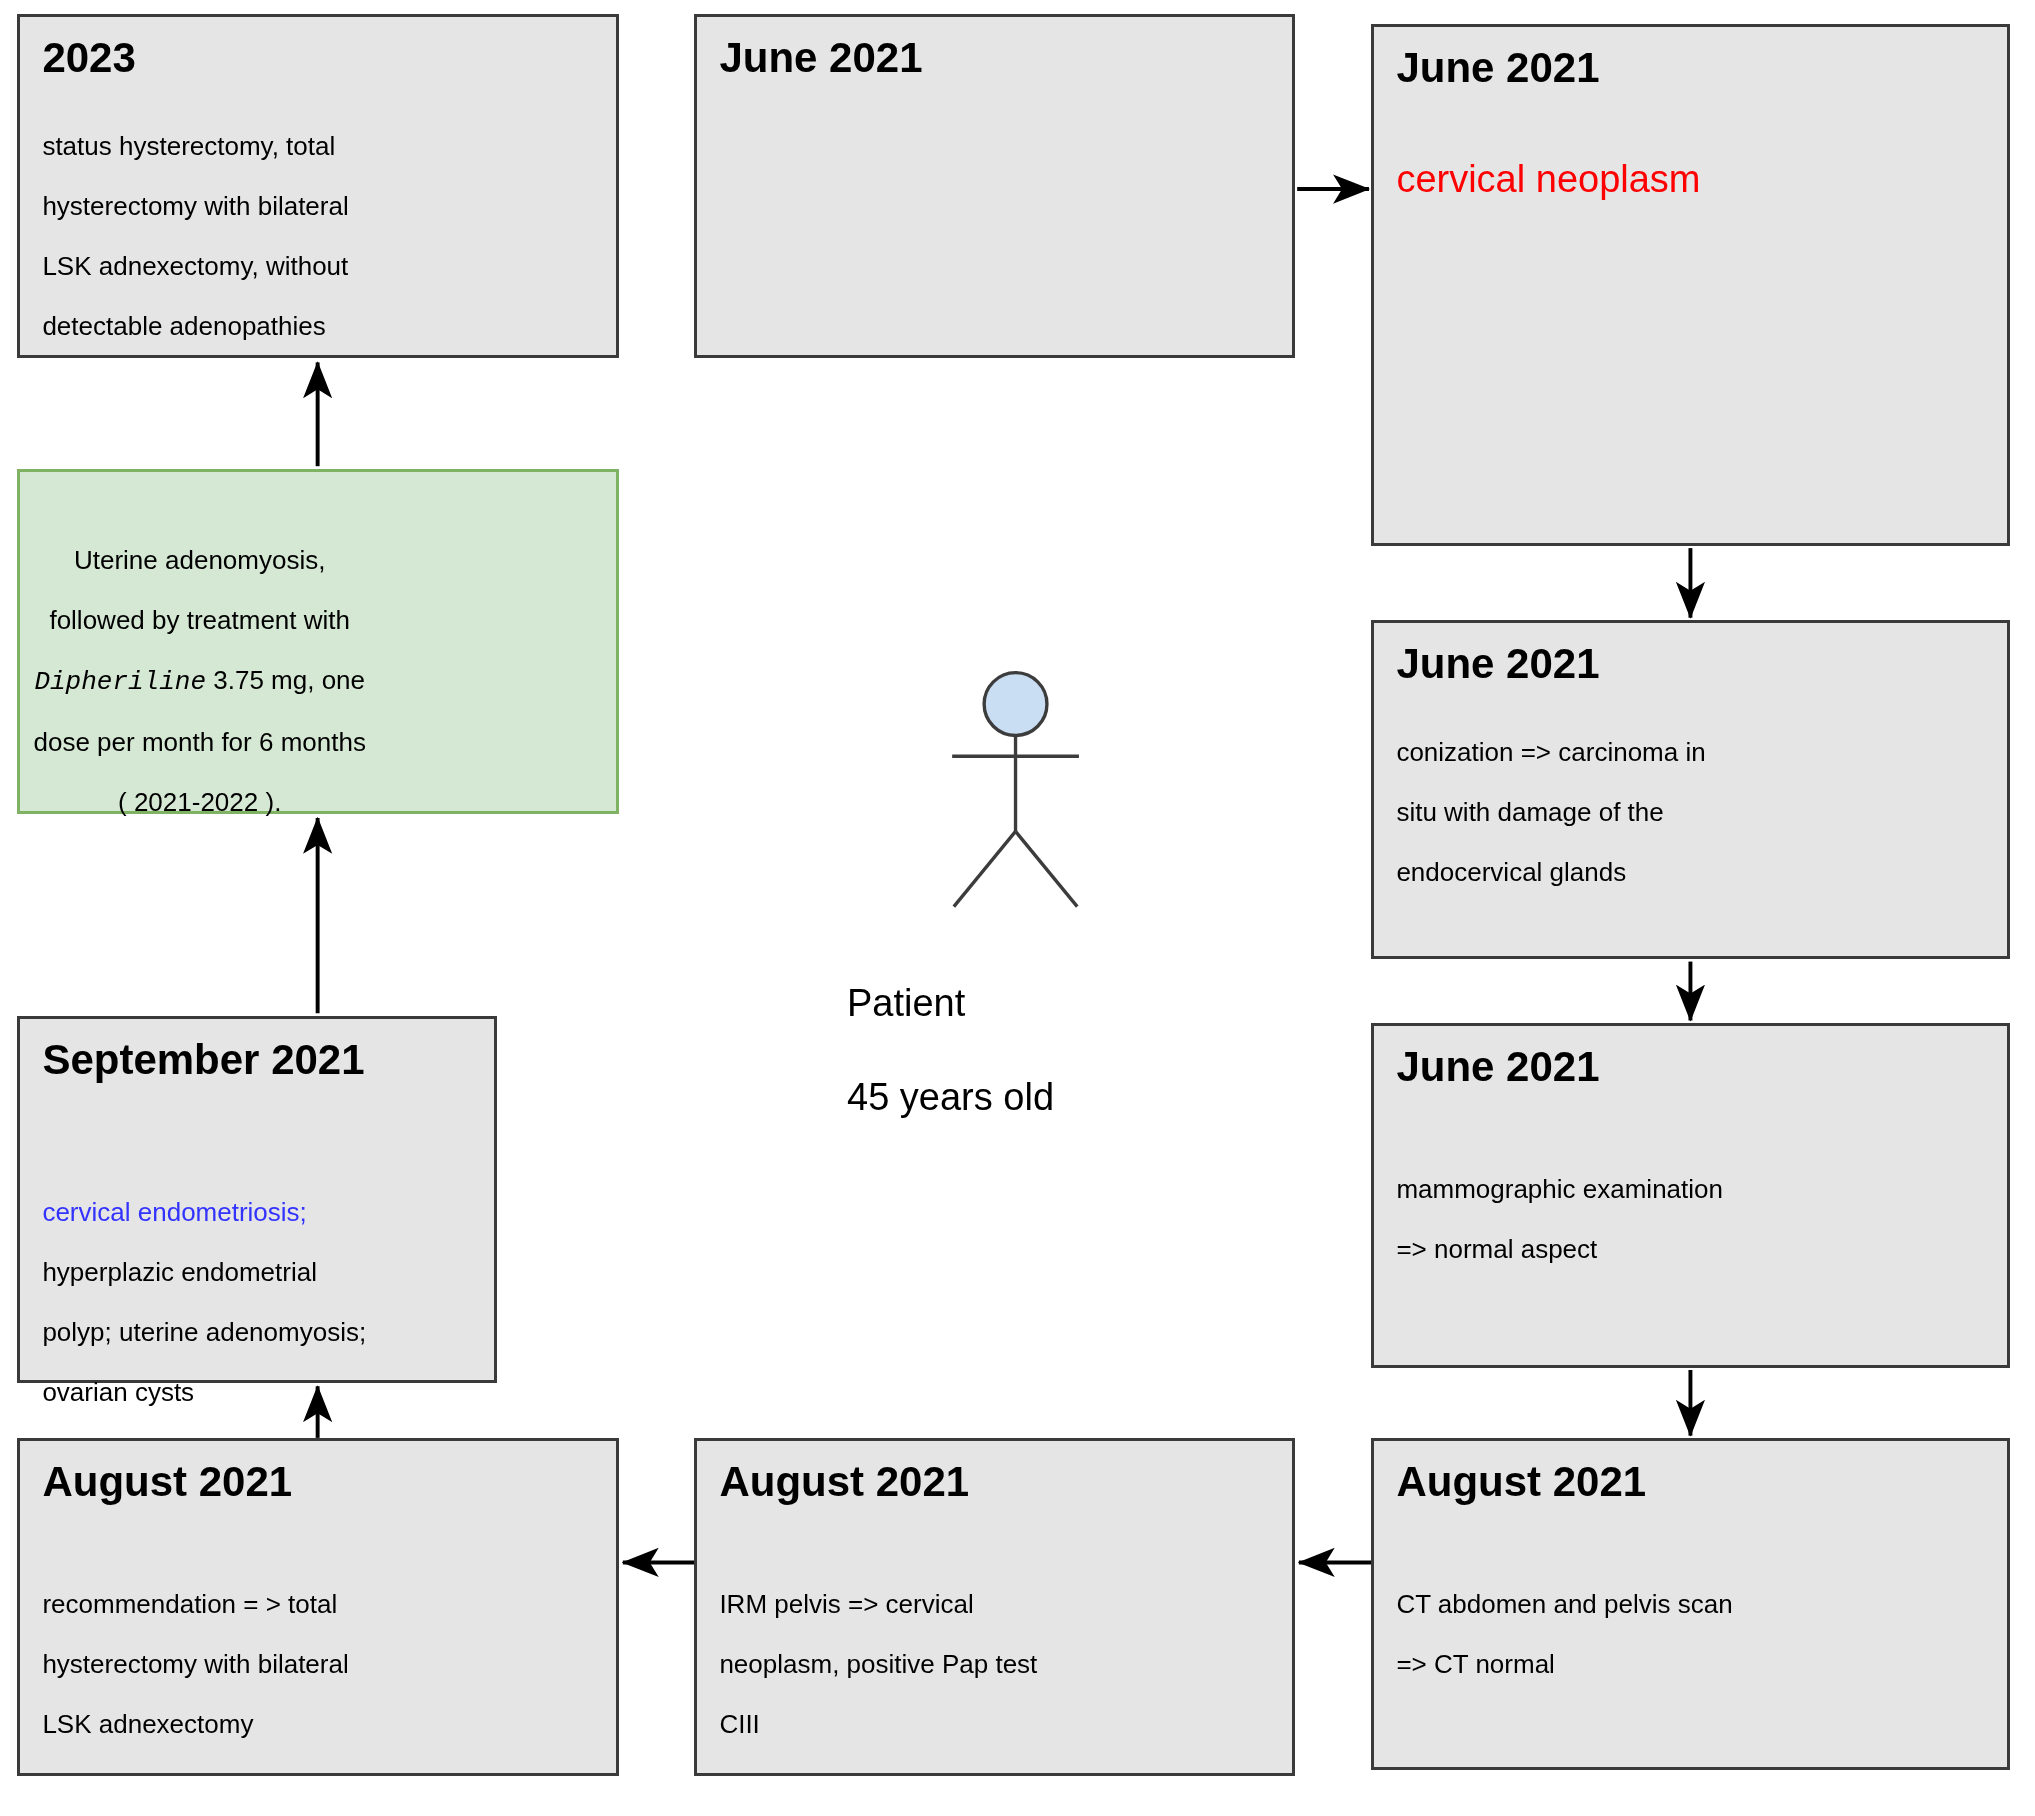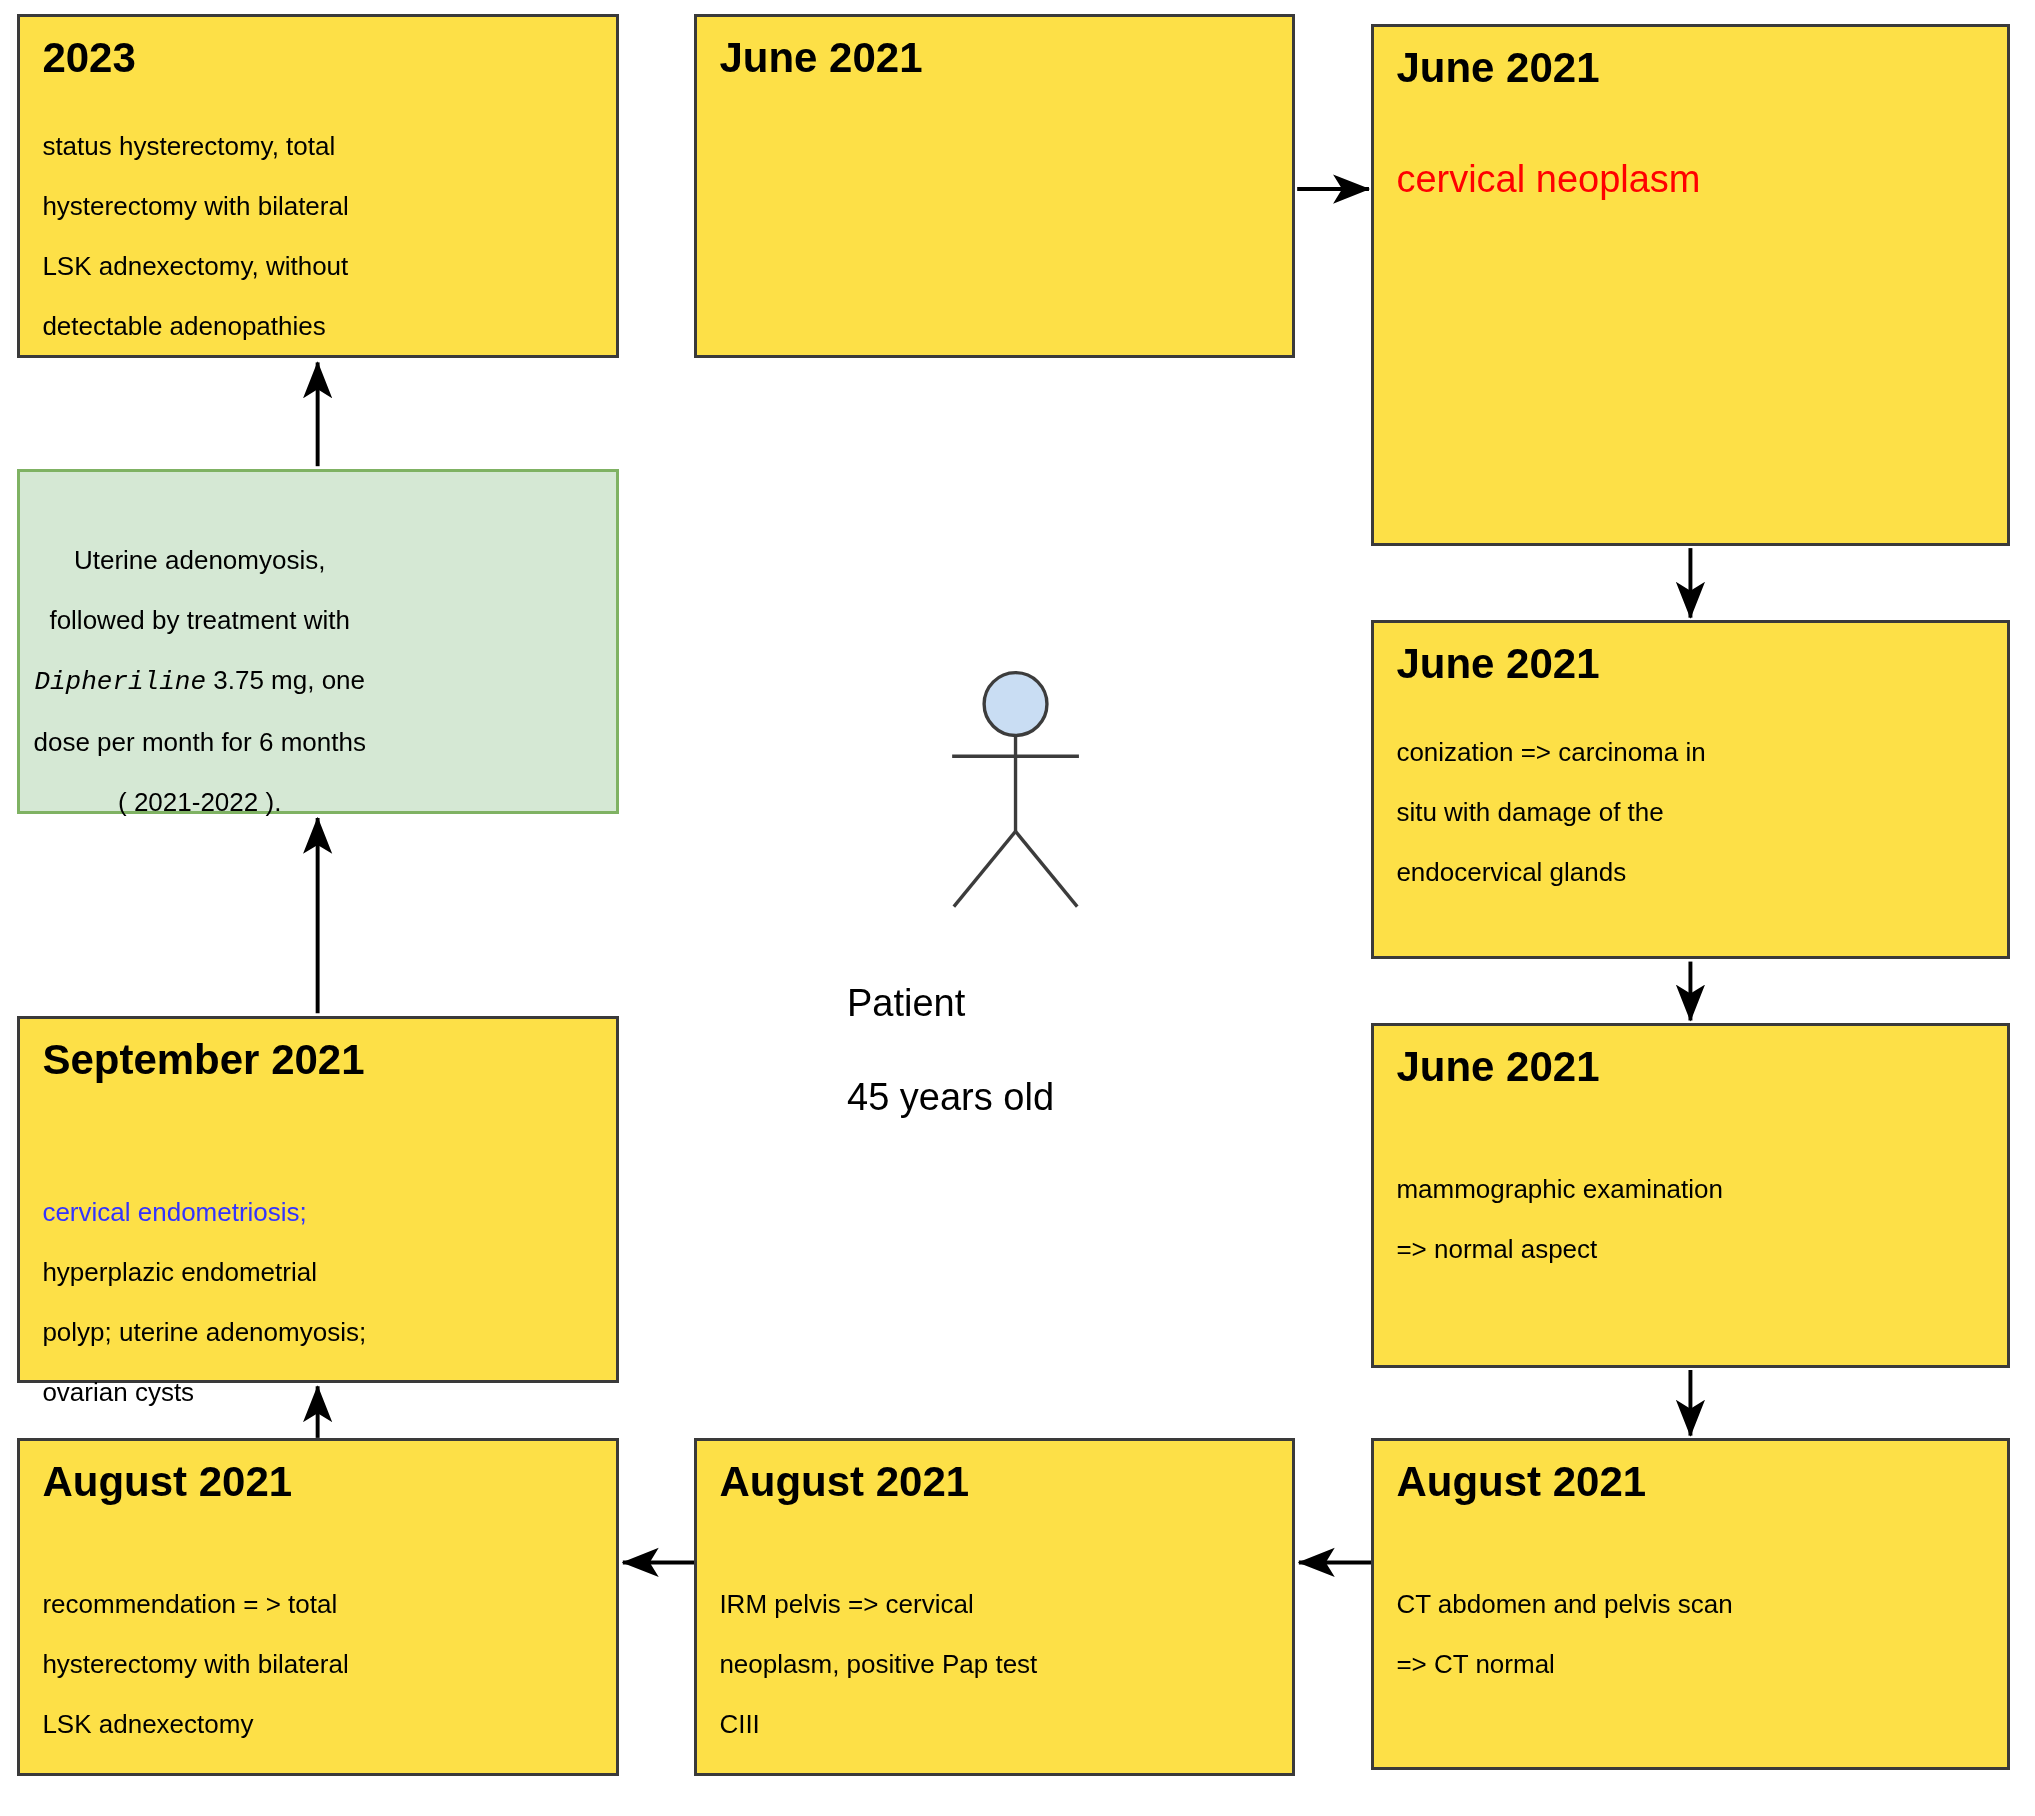--- a/index.html
+++ b/index.html
@@ -2,21 +2,21 @@
 <html style="font-size:9px"><head>
 <meta charset="utf-8">
 <style>
   html,body{margin:0;padding:0;}
   body{
     width:2035px;height:1816px;position:relative;background:#ffffff;
     font-family:"Liberation Sans",sans-serif;color:#000;overflow:hidden;
   }
   .box{
     position:absolute;box-sizing:border-box;
-    background:#fde047;border:3.9px solid #3a3a3a;
+    background:#e5e5e5;border:3.9px solid #3a3a3a;
     padding:14.6px 22.4px;
   }
   .box h3{margin:0;font-size:42px;line-height:51px;font-weight:700;}
   .body{
     margin:33px 0 0 0;font-size:26px;line-height:60px;white-space:pre-line;
   }
   .gap-md .body{margin-top:67px;}
   .gap-lg .body{margin-top:97px;}
   .diagnosis{margin:64px 0 0 0;font-size:38px;line-height:44px;white-space:pre-line;}
   .red{color:#ff0000;}
@@ -95,21 +95,21 @@
 situ with damage of the
 endocervical glands</p>
 </div>
 
 <div class="box gap-md" style="left:1371px;top:1023px;width:639px;height:345px">
   <h3>June 2021</h3>
   <p class="body">mammographic examination
 =&gt; normal aspect</p>
 </div>
 
-<div class="box gap-lg" style="left:17px;top:1016px;width:602px;height:367px">
+<div class="box gap-lg" style="left:17px;top:1016px;width:480px;height:367px">
   <h3>September 2021</h3>
   <p class="body"><span class="blue">cervical endometriosis;</span><span>
 hyperplazic endometrial
 polyp; uterine adenomyosis;
 ovarian cysts</span></p>
 </div>
 
 <div class="box gap-md" style="left:17px;top:1438px;width:602px;height:338px">
   <h3>August 2021</h3>
   <p class="body">recommendation = &gt; total

